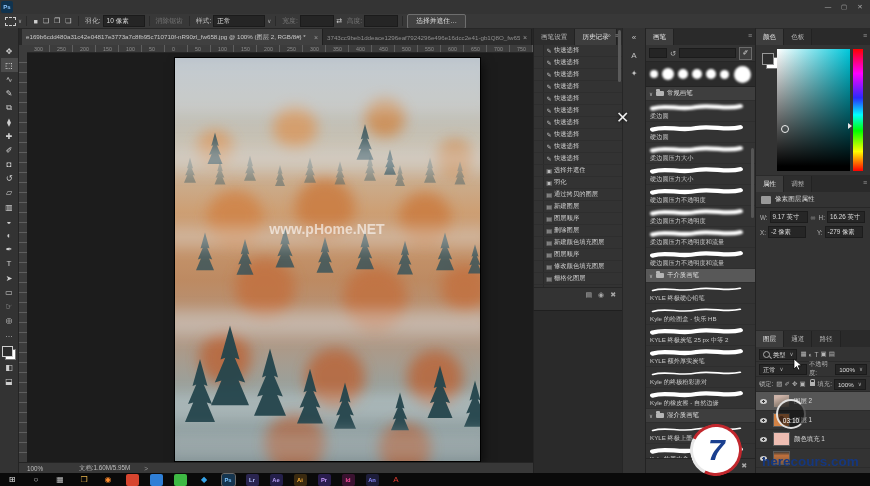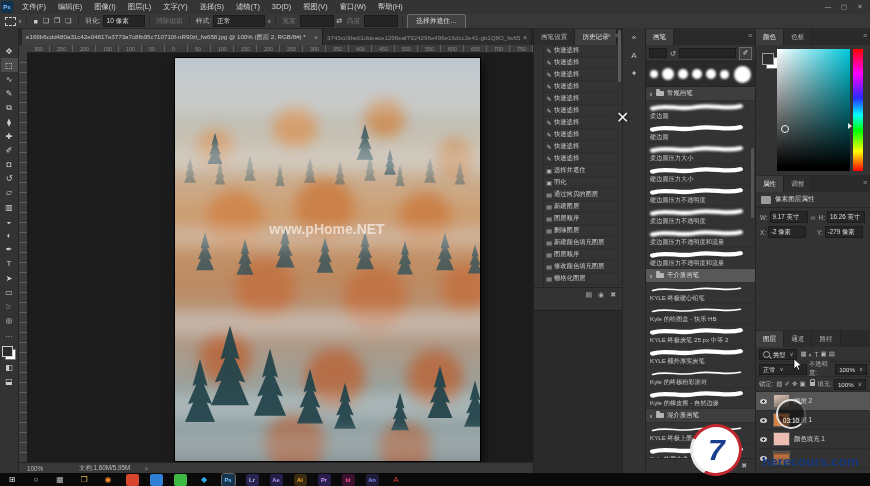--- a/index.html
+++ b/index.html
@@ -191,34 +191,20 @@
   
   .wm{font-weight:bold;}
 </style>
 </head>
 <body>
 
 <div id="root">
 
   <div id="menubar" class="abs">
     <div id="appicon">Ps</div>
-    <div class="row">
-
-    <span class="menu-item">文件(F)</span>
-        <span class="menu-item">编辑(E)</span>
-        <span class="menu-item">图像(I)</span>
-        <span class="menu-item">图层(L)</span>
-        <span class="menu-item">文字(Y)</span>
-        <span class="menu-item">选择(S)</span>
-        <span class="menu-item">滤镜(T)</span>
-        <span class="menu-item">3D(D)</span>
-        <span class="menu-item">视图(V)</span>
-        <span class="menu-item">窗口(W)</span>
-        <span class="menu-item">帮助(H)</span>
-      </div>
     <div id="winctrls">
 
     <span class="winbtn">—</span>
         <span class="winbtn">▢</span>
         <span class="winbtn">✕</span>
       </div>
   </div>
 
   <div id="optionsbar" class="abs">
     <span style="margin-left:5px" class="dashbox"></span>

